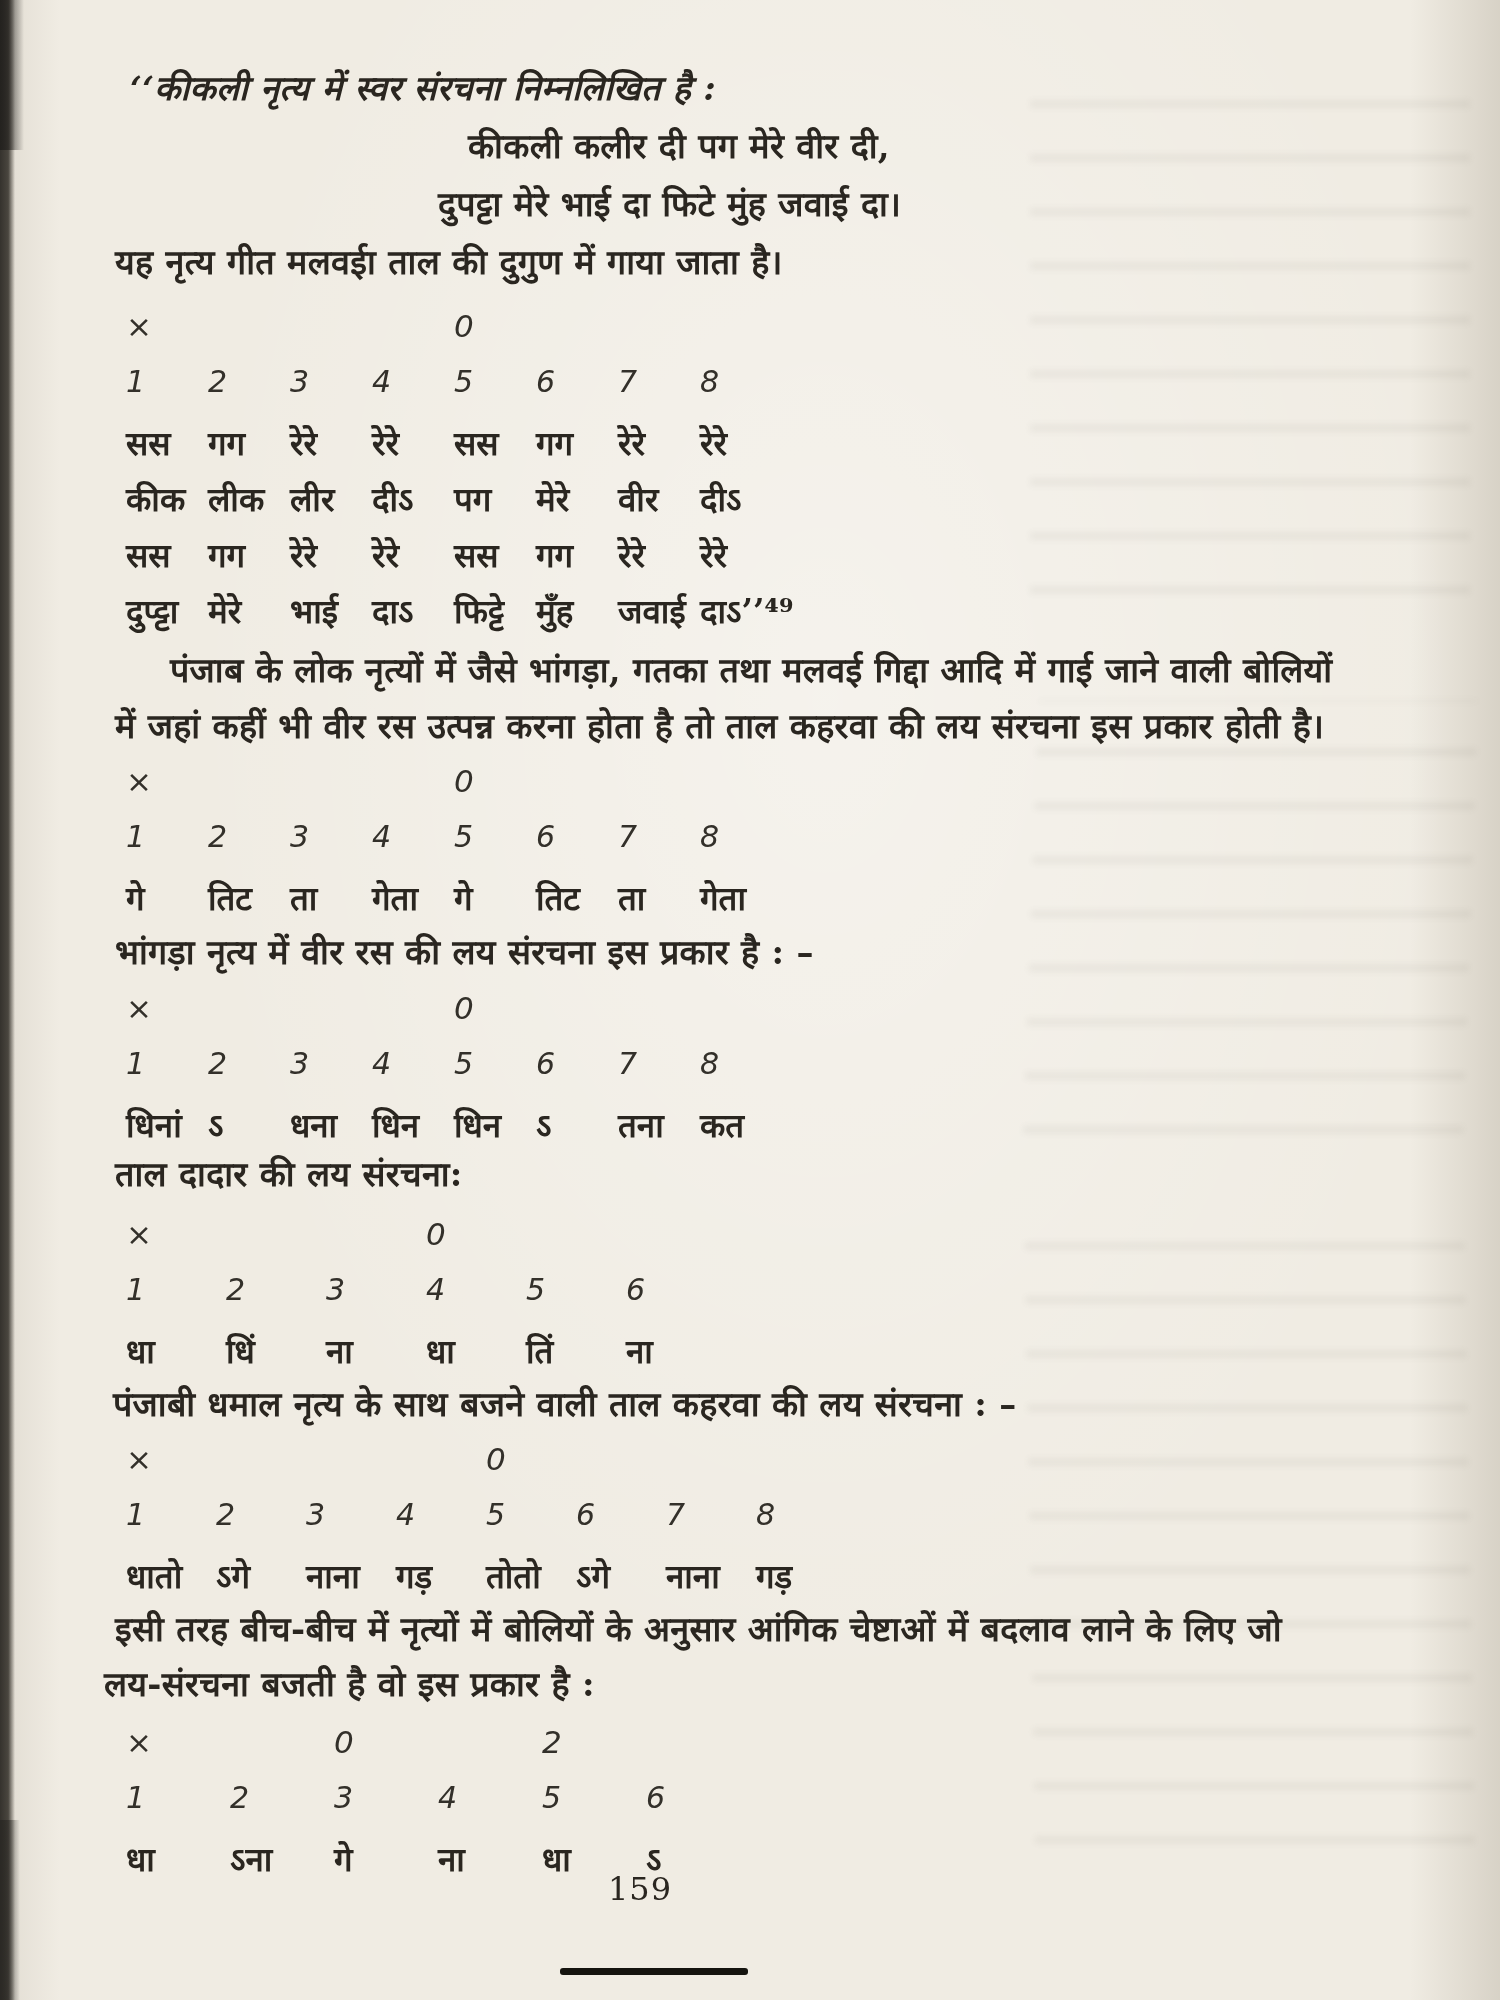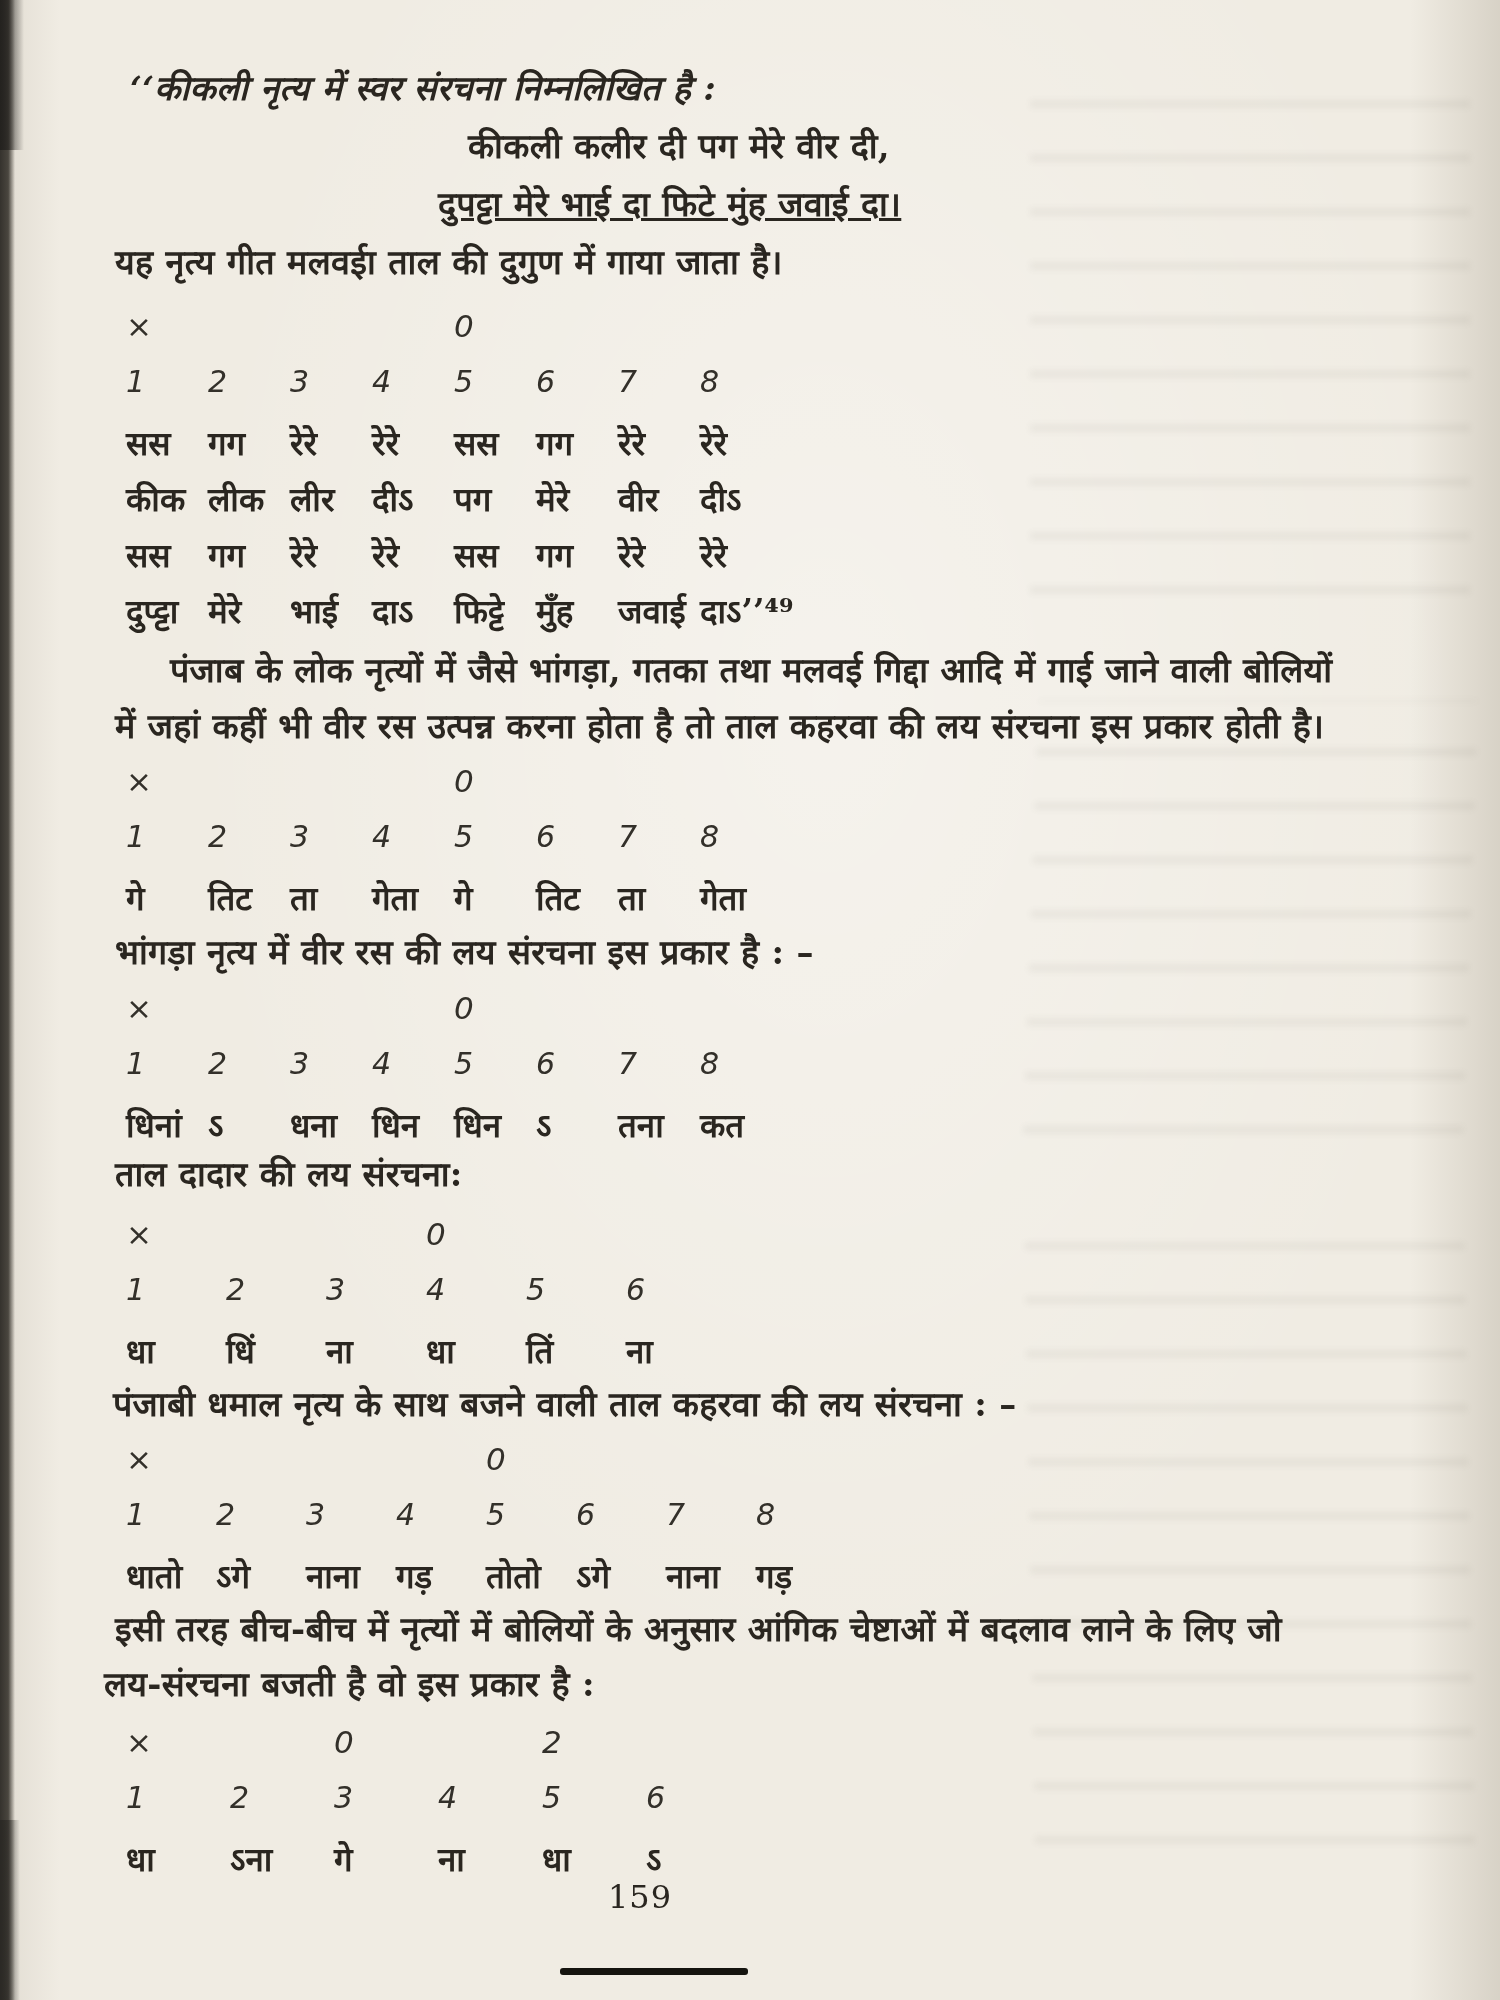--- a/index.html
+++ b/index.html
@@ -51,21 +51,21 @@
   <div class="bleed b1"></div>
   <div class="bleed b2"></div>
   <div class="bleed b3"></div>
   <div class="edge-left"></div>
   <div class="corner-tl"></div>
   <div class="corner-bl"></div>
   <div class="bottom-dash"></div>
 
   <div class="line" style="left:130px;top:64px;font-style:italic;text-align:center;">‘‘कीकली नृत्य में स्वर संरचना निम्नलिखित है :</div>
   <div class="line" style="left:468px;top:122px;">कीकली कलीर दी पग मेरे वीर दी,</div>
-  <div class="line" style="left:438px;top:180px;text-decoration:underline;">दुपट्टा मेरे भाई दा फिटे मुंह जवाई दा।</div>
+  <div class="line" style="left:438px;top:180px;">दुपट्टा मेरे भाई दा फिटे मुंह जवाई दा।</div>
   <div class="line" style="left:115px;top:238px;">यह नृत्य गीत मलवईा ताल की दुगुण में गाया जाता है।</div>
 
   <div class="ntable t82" style="top:308px;">
     <div class="nrow markers">
         <span class="cell">×</span>
         <span class="cell"></span>
         <span class="cell"></span>
         <span class="cell"></span>
         <span class="cell">0</span>
         <span class="cell"></span>
@@ -282,15 +282,15 @@
     <div class="nrow bols">
         <span class="cell">धा</span>
         <span class="cell">ऽना</span>
         <span class="cell">गे</span>
         <span class="cell">ना</span>
         <span class="cell">धा</span>
         <span class="cell">ऽ</span>
       </div>
   </div>
 
-  <div class="pagenum" style="top:1870px;margin-top:8px;">159</div>
+  <div class="pagenum" style="top:1870px;">159</div>
 
 </div>
 
 </body></html>

